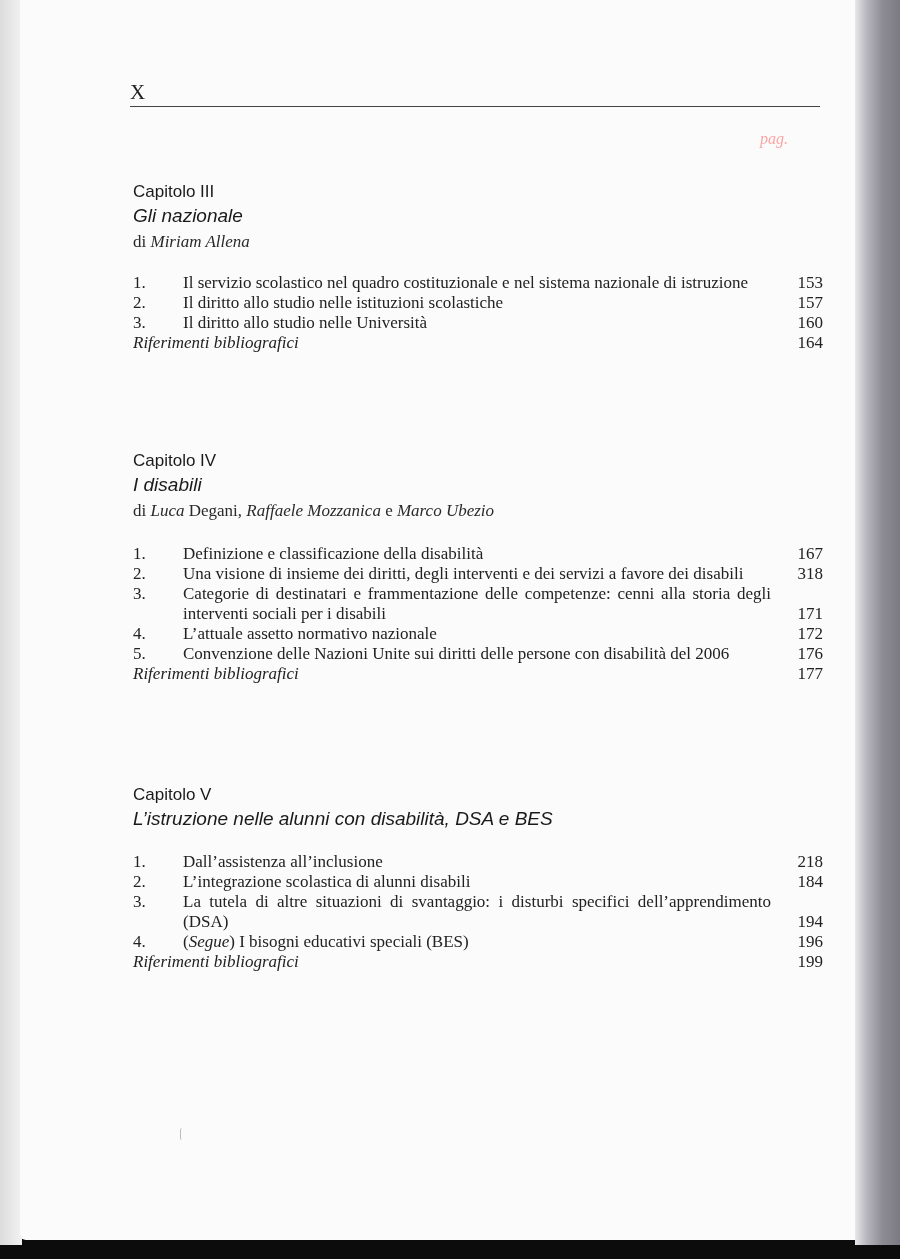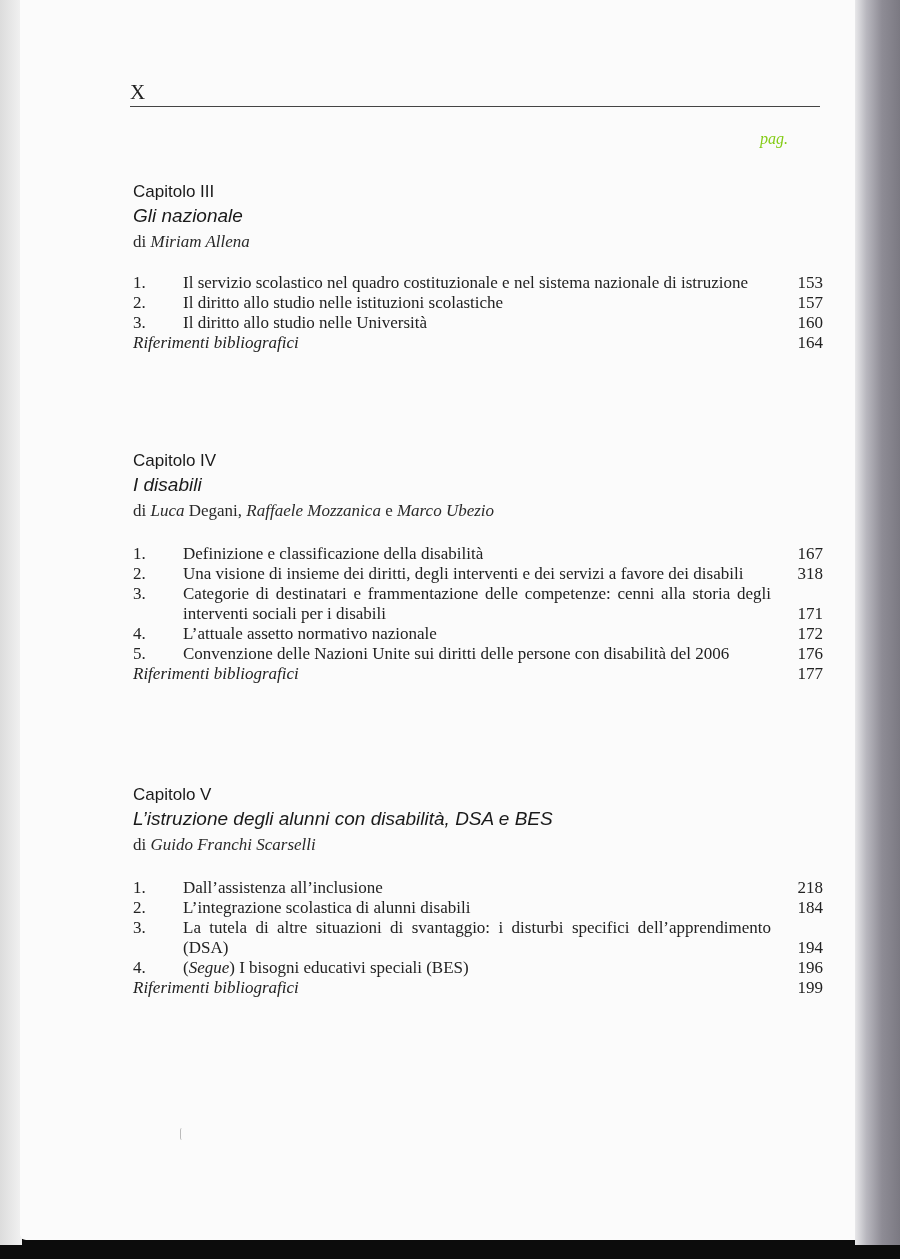--- a/index.html
+++ b/index.html
@@ -27,21 +27,21 @@
   .folio {
     position:absolute; left:0; top:2px;
     font-family:"Liberation Serif", serif; font-size:21px; color:#222;
   }
   .running-title {
     position:absolute; left:0; right:0; top:2px; text-align:center;
     font-family:"Liberation Sans", sans-serif; font-style:italic; font-size:14px; color:#222;
   }
   .pag {
     position:absolute; left:760px; top:130px;
-    font-family:"Liberation Serif", serif; font-style:italic; font-size:16px; color:#84cc16;text-align:right;
+    font-family:"Liberation Serif", serif; font-style:italic; font-size:16px; color:#fca5a5;text-align:right;
   }
   .chapter { position:absolute; left:133px; width:690px; }
   .ch-num {
     font-family:Liberation Sans, sans-serif; font-size:17px; color:#1a1a1a; line-height:22px;
   }
   .ch-title {
     font-family:"Liberation Sans", sans-serif; font-style:italic; font-size:19px; color:#1a1a1a; line-height:26px;
   }
   .ch-author {
     font-family:"Liberation Serif", serif; font-size:17px; color:#2a2a2a; line-height:26px;
@@ -137,25 +137,21 @@
     </div>
     <div class="entry refs">
       <span>Riferimenti bibliografici</span>
       <span class="pg">177</span>
     </div>
   </div>
 </div>
 
 <div class="chapter" style="top:784px;">
   <div class="ch-num">Capitolo V</div>
-  <div class="ch-title">L’istruzione degli alunni con disabilità, DSA e BES</div>
-  <div class="ch-author">
-    <span>di</span>
-    <i>Guido Franchi Scarselli</i>
-  </div>
+  <div class="ch-title">L’istruzione nelle alunni con disabilità, DSA e BES</div>
   <div class="entries" style="margin-top:20px;">
     <div class="entry">
       <span class="num">1.</span>
       <span>Dall’assistenza all’inclusione</span>
       <span class="pg">218</span>
     </div>
     <div class="entry">
       <span class="num">2.</span>
       <span>L’integrazione scolastica di alunni disabili</span>
       <span class="pg">184</span>

